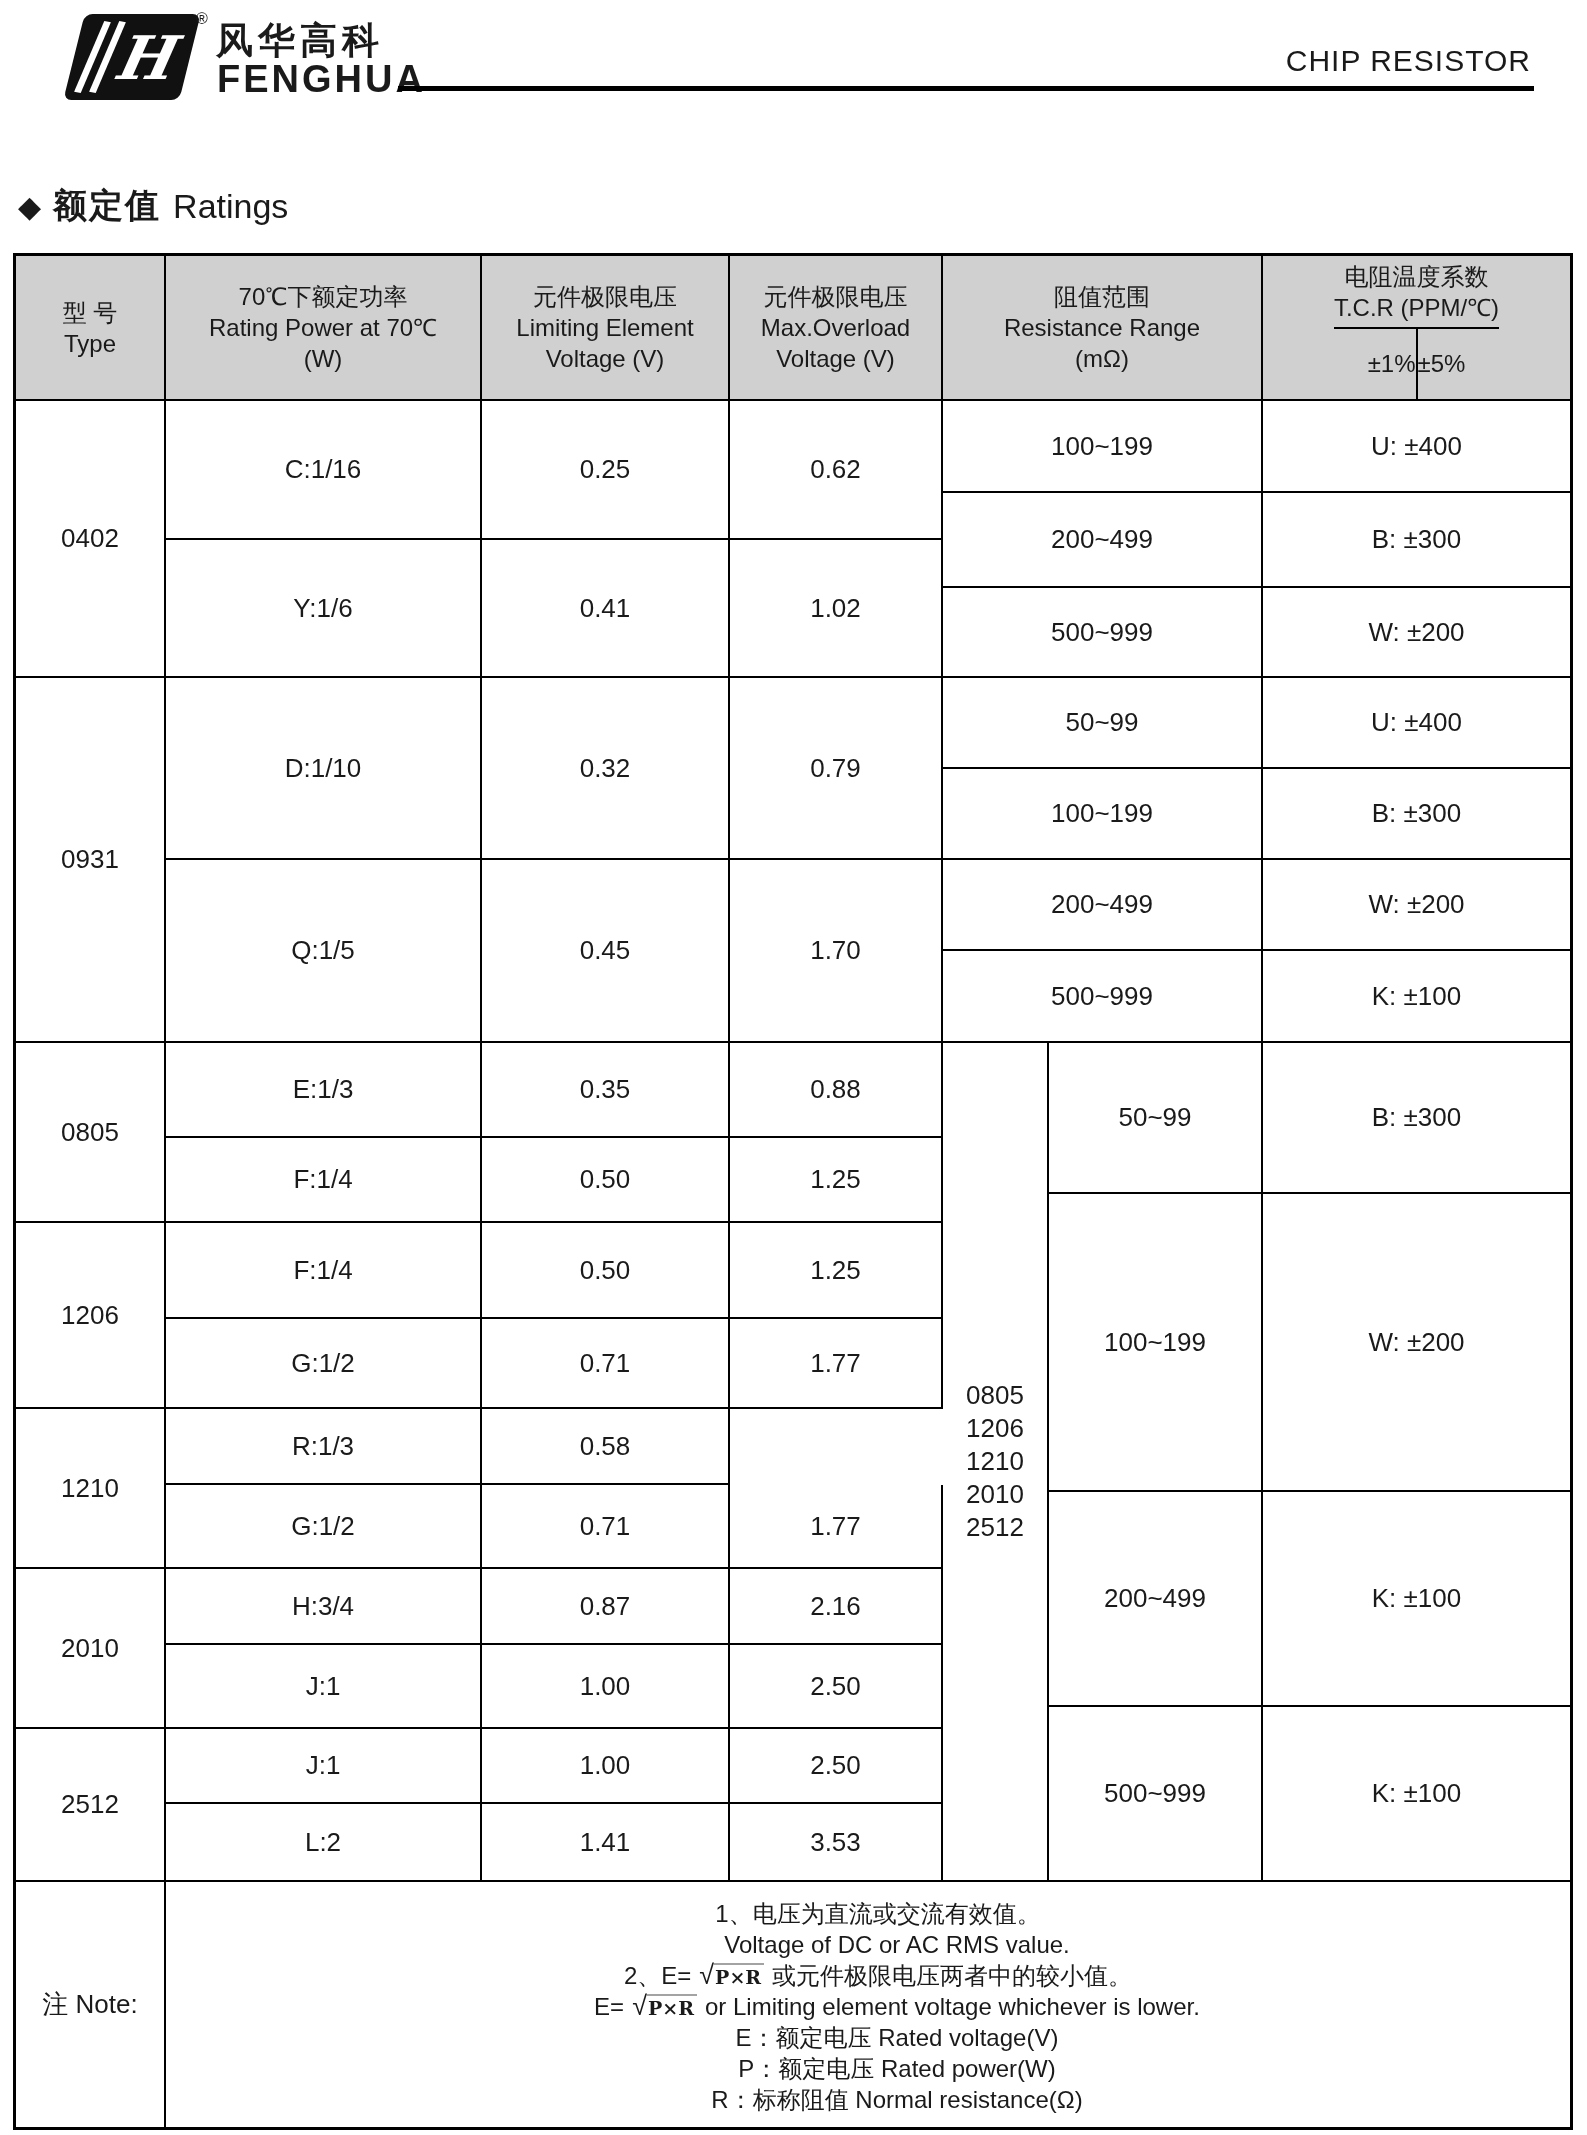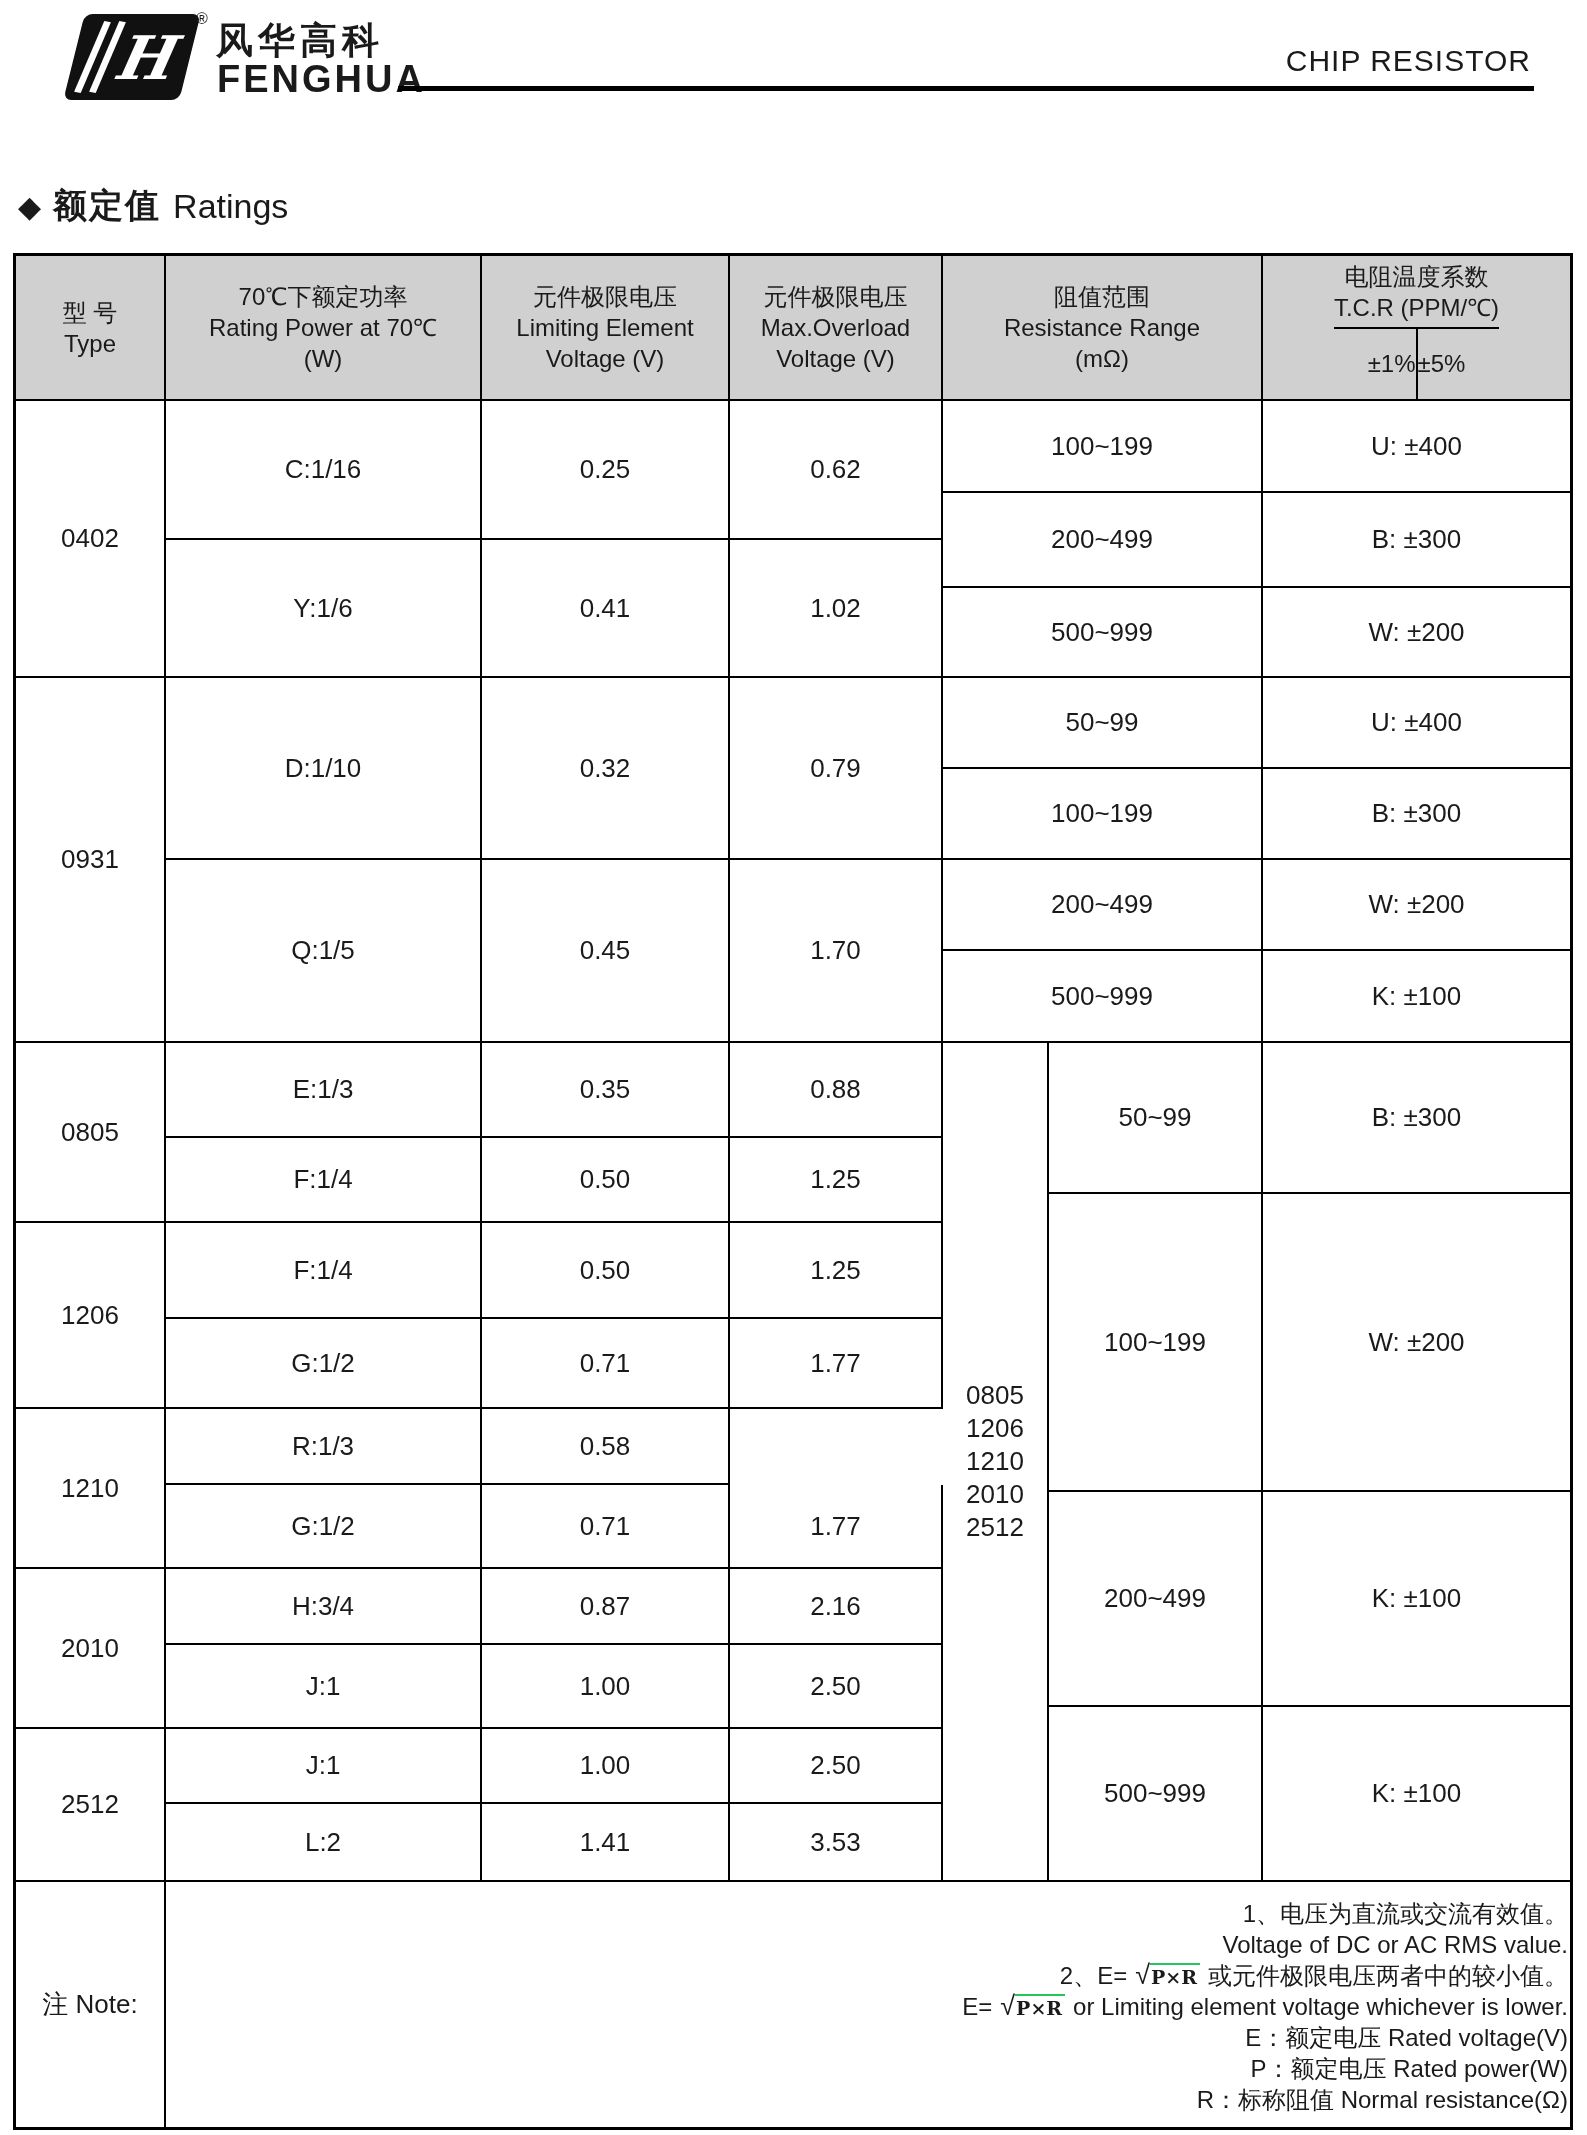--- a/index.html
+++ b/index.html
@@ -62,26 +62,26 @@
   .g-r0402{ grid-template-columns:320px 307px; grid-template-rows:92px 95px 88px; }
   .g-l0603{ grid-template-columns:150px 316px 248px 213px; grid-template-rows:182px 181px; }
   .g-r0603{ grid-template-columns:320px 307px; grid-template-rows:91px 91px 91px 90px; }
   .g-lbig{ grid-template-columns:150px 316px 248px 213px;
            grid-template-rows:95px 85px 96px 90px 76px 84px 76px 84px 75px 76px; }
   .g-rbig{ grid-template-columns:106px 214px 307px; grid-template-rows:151px 298px 215px 173px; }
   .sizes-cell div{ line-height:33px; }
 
   
   .g-note{ grid-template-columns:150px 1404px; grid-template-rows:245px; }
-  .note-body{ align-items:flex-end; justify-content:flex-start; padding:16px 2px 10px 22px; text-align:left; }
+  .note-body{ align-items:center; justify-content:flex-start; padding:16px 2px 10px 22px; text-align:left; }
   .note-line{ font-size:24px; line-height:31px; display:flex; align-items:baseline; }
   .note-line.ind{ margin-left:38px; }
   .sqrt{ display:inline-flex; align-items:flex-start; margin:0 8px; }
   .sqrt .rsign{ font-size:27px; line-height:24px; }
-  .sqrt .rbar{ border-top:2px solid #22c55e; font-size:19px; line-height:22px; padding:1px 3px 0 1px;
+  .sqrt .rbar{ border-top:2px solid #a3a3a3; font-size:19px; line-height:22px; padding:1px 3px 0 1px;
                font-family:"DejaVu Serif", serif; font-weight:bold; }
 </style>
 </head>
 <body>
 
 <div class="page">
 
   <div class="logo-mark">
     <span class="stripe s1"></span>
     <span class="stripe s2"></span>

